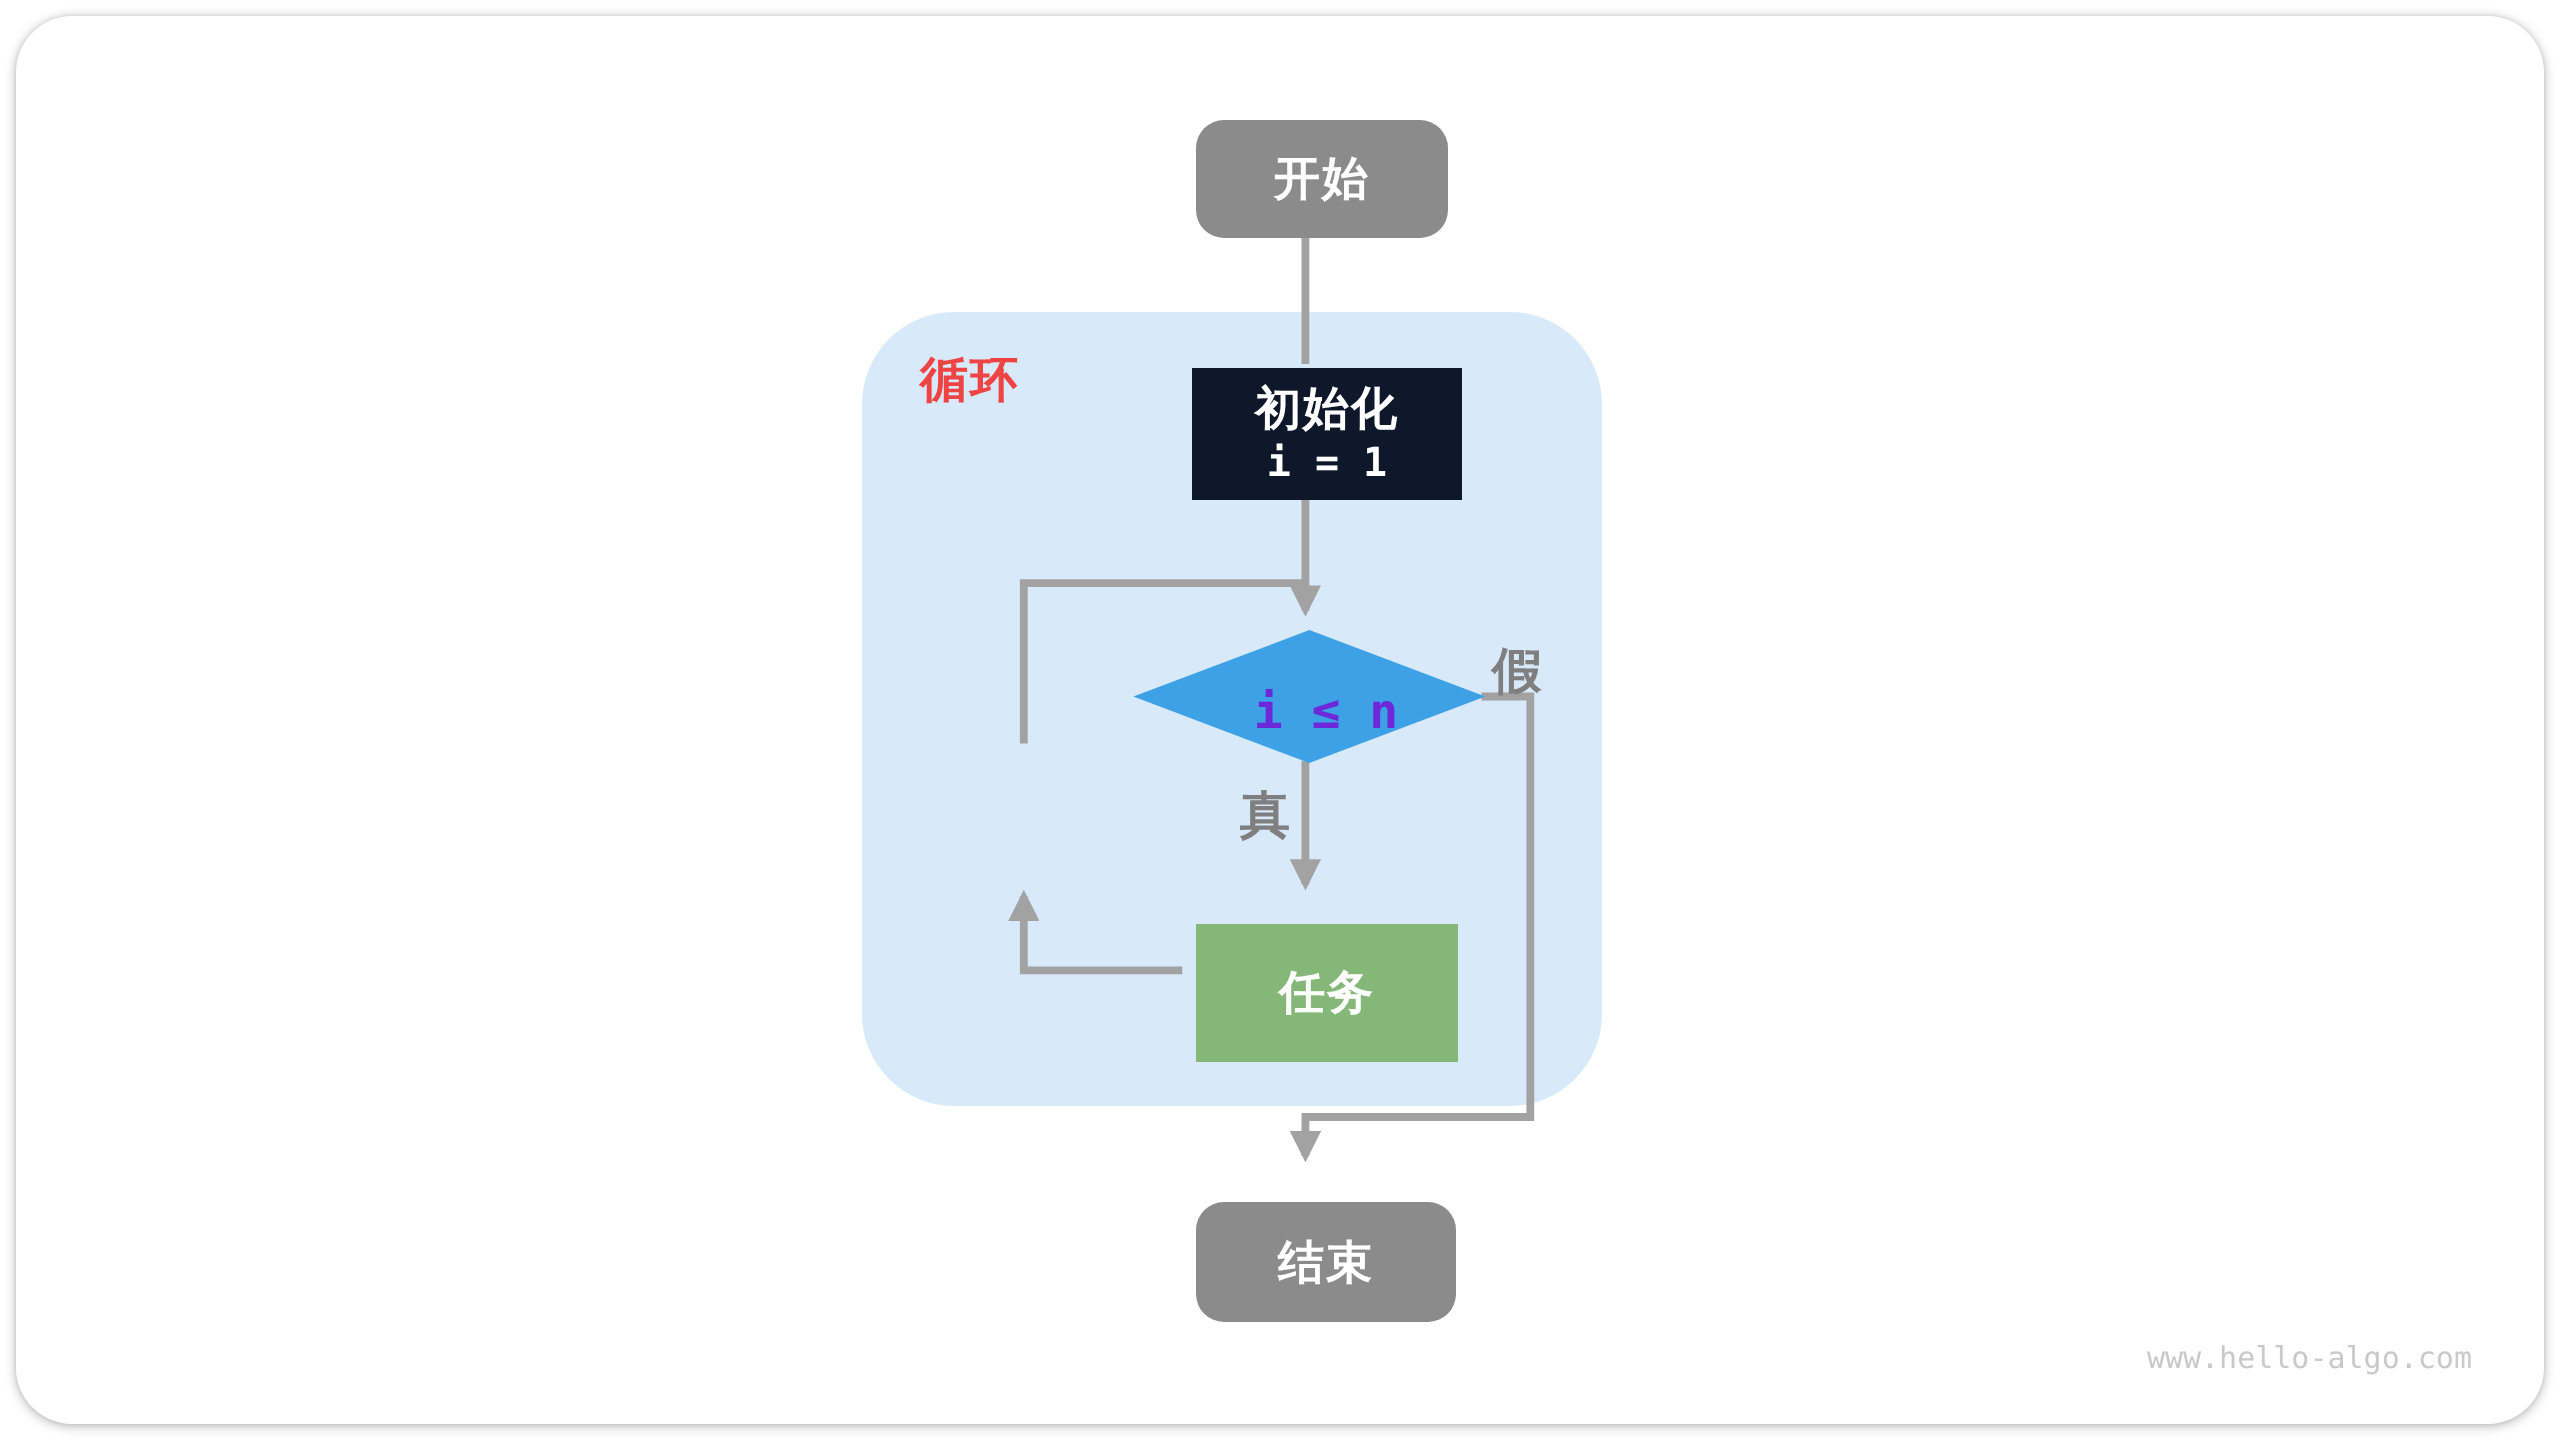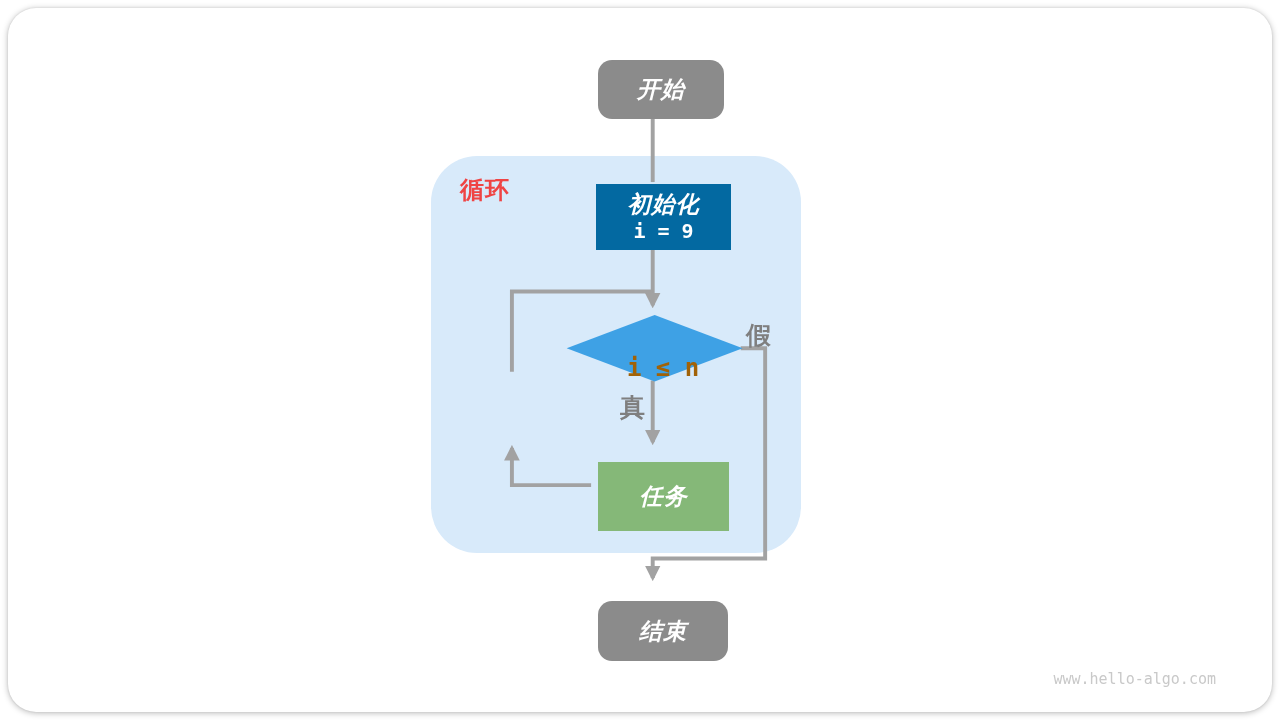--- a/index.html
+++ b/index.html
@@ -21,56 +21,56 @@
   svg.edges { position: absolute; left: 0; top: 0; width: 100%; height: 100%; }
   .edge { stroke: #A2A2A2; stroke-width: 4; fill: none; }
 
   .node {
     position: absolute;
     display: flex; flex-direction: column;
     align-items: center; justify-content: center;
     color: #ffffff; font-weight: bold;
     text-align: center; line-height: 1.25;
   }
-  .node .zh   { font-size: 23px; letter-spacing: 1px; font-style: italic; }
+  .node .zh   { font-size: 23px; letter-spacing: 1px; }
   .node .code { font-family: "DejaVu Sans Mono", monospace; font-size: 20px; font-weight: bold; }
 
   .node-start { left: 590px; top: 52px;  width: 126px; height: 59px; background: #8B8B8B; border-radius: 14px; font-size: 25px; }
   .node-end   { left: 590px; top: 593px; width: 130px; height: 60px; background: #8B8B8B; border-radius: 14px; font-size: 25px; }
 
   .loop-box {
     position: absolute;
     left: 423px; top: 148px; width: 370px; height: 397px;
     background: #D8EAFA; border-radius: 46px;
   }
   .loop-label {
     position: absolute; left: 452px; top: 166px;
     color: #ef4444; font-weight: bold; font-size: 24px; letter-spacing: 1px;
   }
 
-  .node-init   { left: 588px; top: 176px; width: 135px; height: 66px; background: #0369a1; }
+  .node-init   { left: 588px; top: 176px; width: 135px; height: 66px; background: #0f172a; }
   .node-update { left: 443px; top: 372px; width: 133px; height: 68px; background: #3EA1E5; }
   .node-task   { left: 590px; top: 454px; width: 131px; height: 69px; background: #85B878; }
 
   .diamond-label {
-    position: absolute; left: 567px; top: 328px; width: 176px; height: 64px;
+    position: absolute; left: 567px; top: 316px; width: 176px; height: 64px;
     display: flex; align-items: center; justify-content: center;
-    color: #a16207; font-family: "DejaVu Sans Mono", monospace;
+    color: #6d28d9; font-family: "DejaVu Sans Mono", monospace;
     font-size: 24px; font-weight: bold;
   }
 
   .branch-label {
     position: absolute;
     color: #7F7F7F; font-weight: bold; font-size: 25px;
   }
   .label-true  { left: 612px; top: 383px; }
   .label-false { left: 738px; top: 311px; }
 
   .watermark {
-    position: absolute; right: 56px; bottom: 24px;
+    position: absolute; right: 36px; bottom: 24px;
     color: #C9C9C9; font-family: "DejaVu Sans Mono", monospace;
     font-size: 15px;
   }
 </style>
 </head>
 <body>
 
 <div class="card">
   <div class="stage">
 
@@ -92,21 +92,21 @@
     </svg>
 
     <div class="loop-label">循环</div>
 
     <div class="node node-start">
       <span class="zh">开始</span>
     </div>
 
     <div class="node node-init">
       <span class="zh">初始化</span>
-      <span class="code">i = 9</span>
+      <span class="code">i = 1</span>
     </div>
 
     <div class="diamond-label">i ≤ n</div>
 
 
     <div class="node node-end">
       <span class="zh">结束</span>
     </div>
 
     <div class="node node-task">

